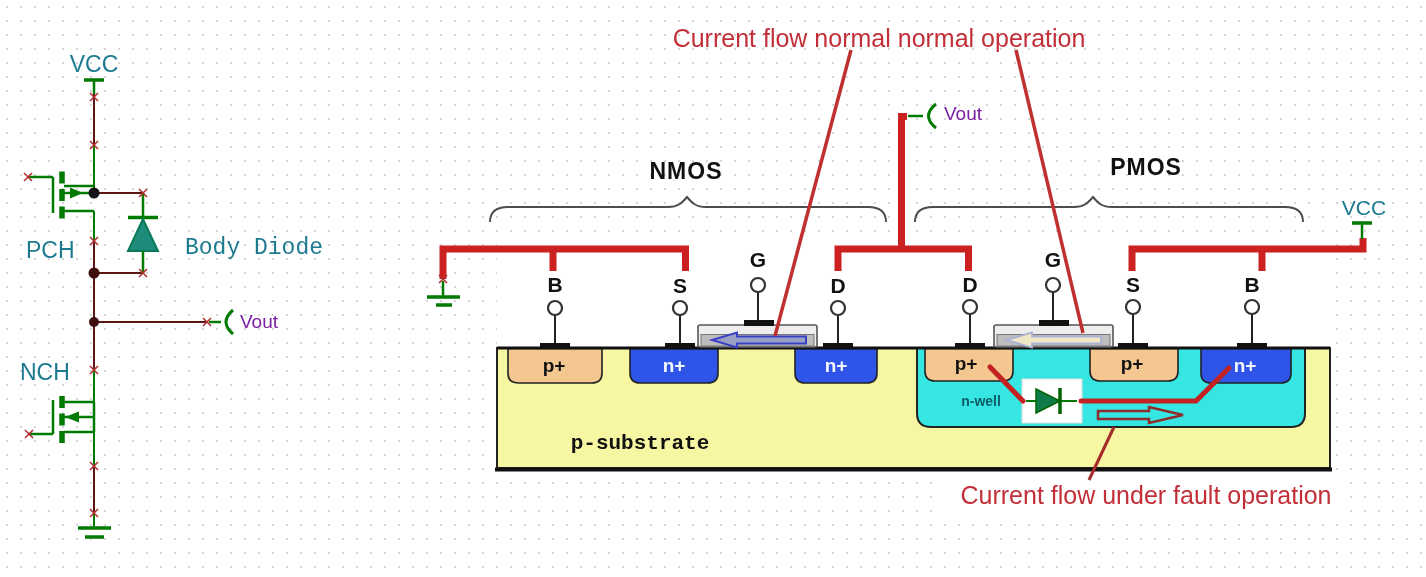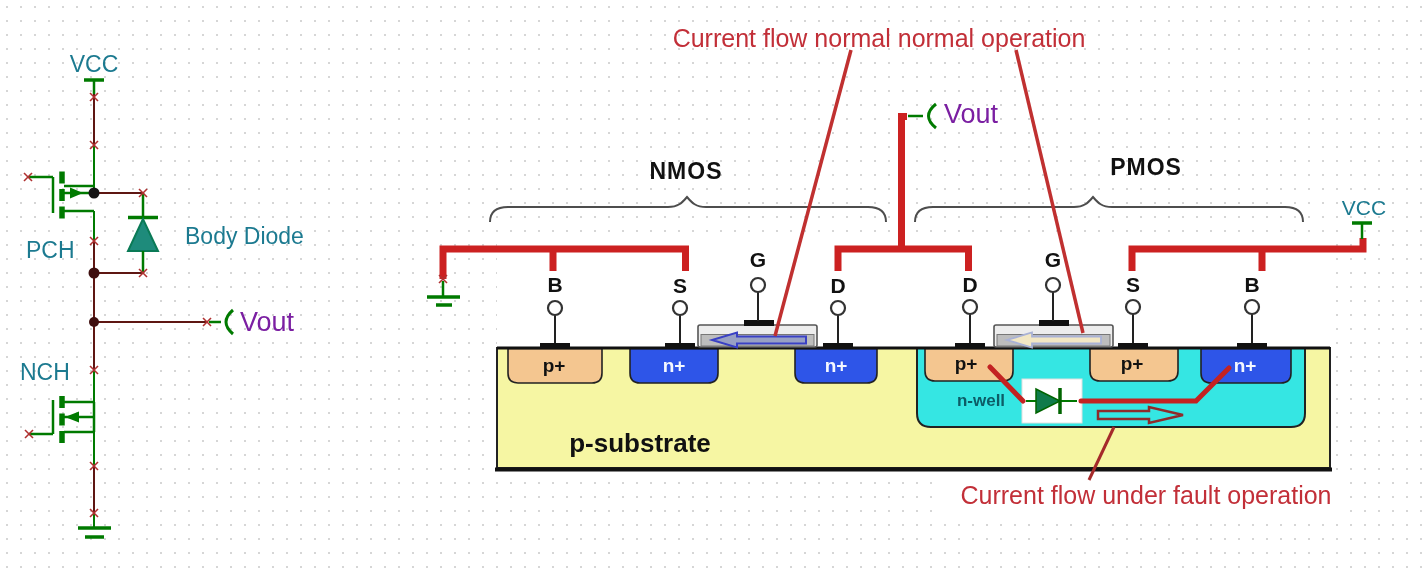--- a/index.html
+++ b/index.html
@@ -6,28 +6,28 @@
   #stage{
     position:relative;width:1426px;height:577px;background:#ffffff;
     background-image:radial-gradient(#d6d6d6 1px, transparent 1.3px);
     background-size:14px 14px;overflow:hidden;
     font-family:"Liberation Sans", sans-serif;
   }
   svg{position:absolute;left:0;top:0;}
   .lbl{position:absolute;transform:translate(-50%,-50%);white-space:nowrap;}
   .lbl-left{position:absolute;transform:translateY(-50%);white-space:nowrap;}
   .teal{color:#1c7a90;font-size:23px;}
-  .purple{color:#7b1fa2;font-size:27px;}
+  .purple{color:#7b1fa2;font-size:19px;}
   .anno{color:#c22f38;font-size:25px;}
   .sect-title{color:#111;font-size:23px;font-weight:bold;letter-spacing:1px;text-align:center;}
   .term{color:#111;font-size:21px;font-weight:bold;}
   .region{font-size:19px;font-weight:bold;color:#111;}
   .region-w{font-size:19px;font-weight:bold;color:#f4f8ff;}
-  .nwell-lbl{font-size:17px;font-weight:bold;color:#0d5c66;}
-  .sub-lbl{font-size:26px;font-weight:bold;color:#111;}
+  .nwell-lbl{font-size:14px;font-weight:bold;color:#0d5c66;}
+  .sub-lbl{font-size:21px;font-weight:bold;color:#111;font-family:Liberation Mono, monospace;}
   .vcc-r{color:#1c7a90;font-size:21px;}
 </style>
 </head>
 <body>
 
 <div id="stage">
 
   <svg width="1426" height="577" viewBox="0 0 1426 577">
     <defs>
       <g id="xmark" stroke="#b03030" stroke-width="1.6">
@@ -220,21 +220,21 @@
       <line x1="1362" y1="223" x2="1362" y2="239" stroke-width="2.5"></line>
     </g>
     <g stroke="#007a00" fill="none">
       <line x1="908" y1="116" x2="923" y2="116" stroke-width="2.5"></line>
       <path d="M936 104 Q921 116 936 128" stroke-width="3"></path>
     </g>
   </svg>
 
   <span class="lbl teal" style="left:94px;top:64px;">VCC</span>
   <span class="lbl-left teal" style="left:26px;top:250px;">PCH</span>
-  <span class="lbl-left teal" style="left:185px;top:236px;">Body Diode</span>
+  <span class="lbl-left teal" style="left:185px;top:248px;font-family:Liberation Mono, monospace;">Body Diode</span>
   <span class="lbl-left purple" style="left:240px;top:322px;">Vout</span>
   <span class="lbl-left teal" style="left:20px;top:372px;">NCH</span>
 
   <span class="lbl anno" style="left:879px;top:38px;">Current flow normal normal operation</span>
   <span class="lbl anno" style="left:1146px;top:495px;">Current flow under fault operation</span>
 
   <span class="lbl-left purple" style="left:944px;top:114px;">Vout</span>
   <span class="lbl vcc-r" style="left:1364px;top:208px;">VCC</span>
 
   <span class="lbl sect-title" style="left:686px;top:171px;">NMOS</span>

